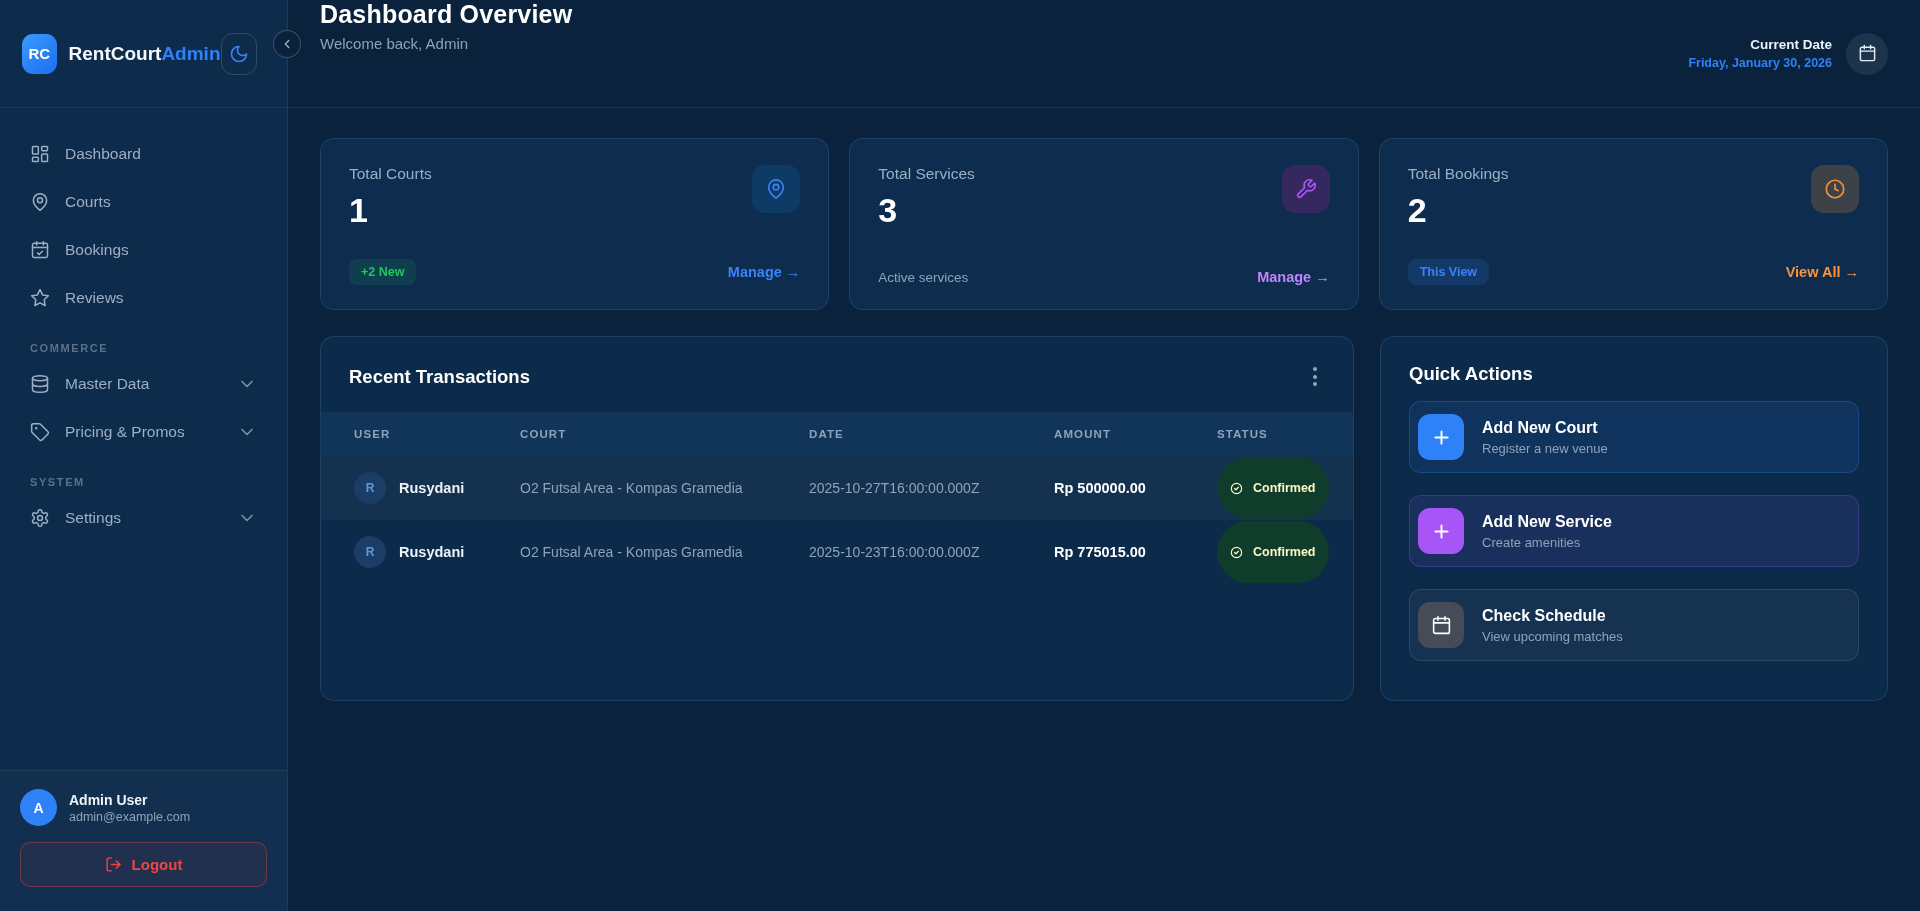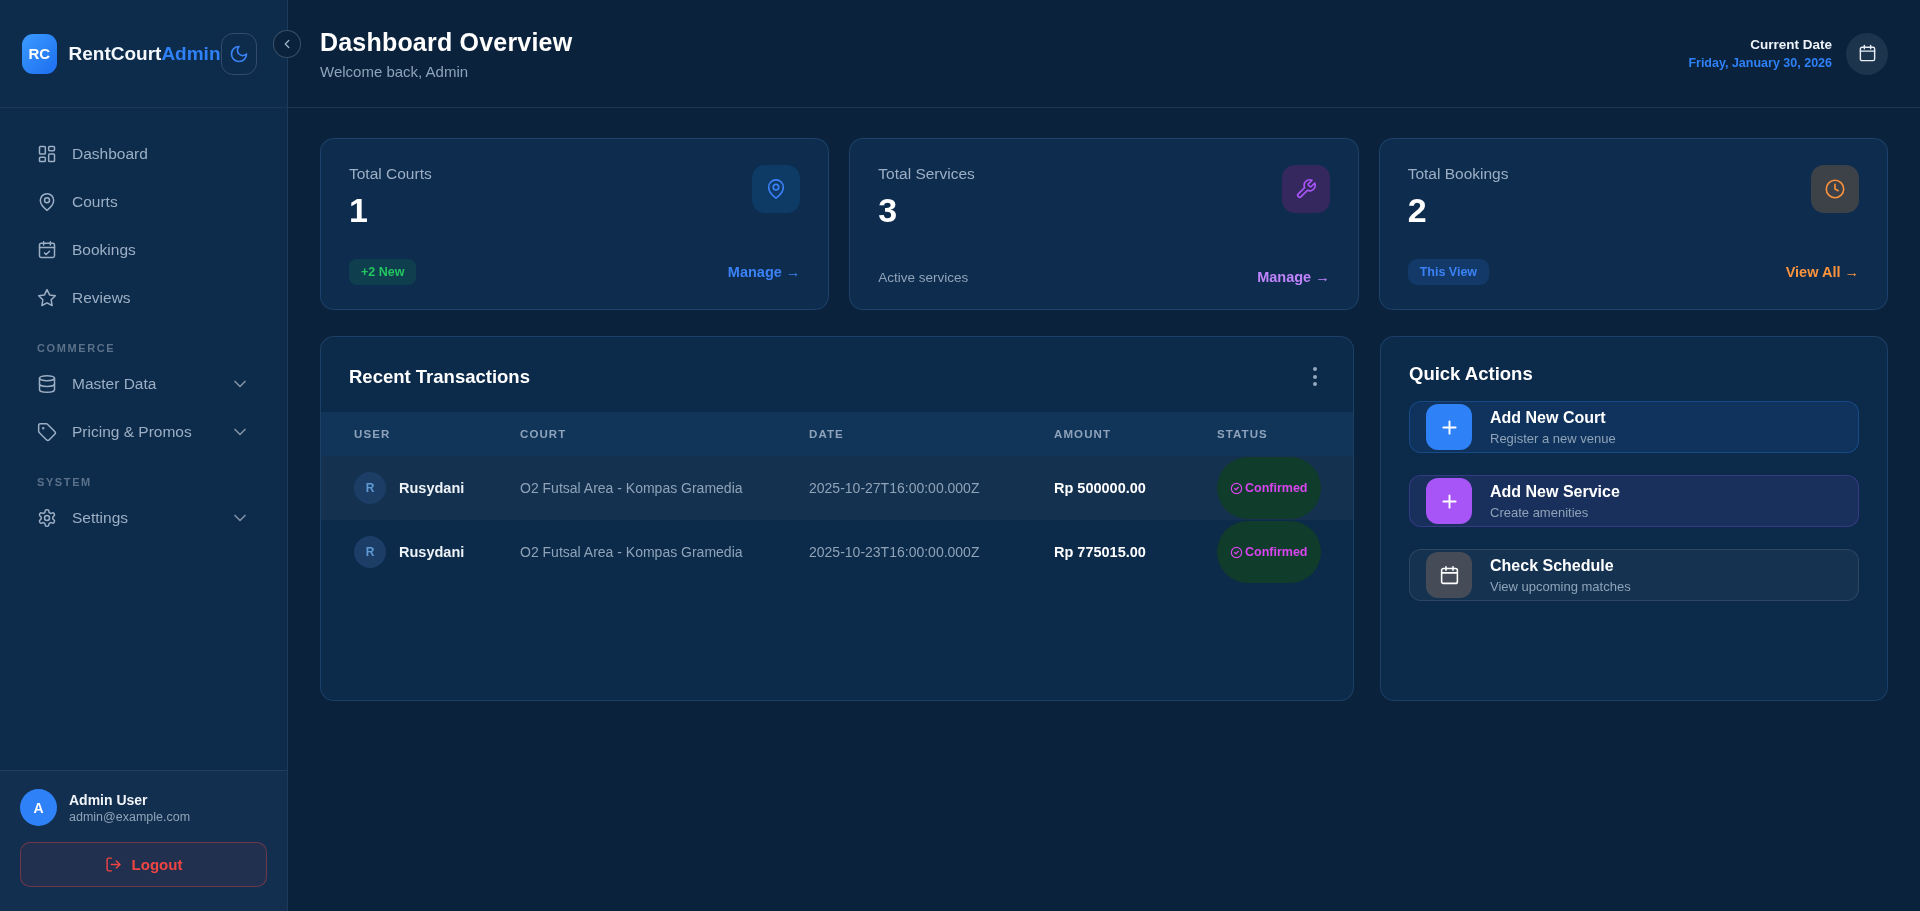--- a/index.html
+++ b/index.html
@@ -41,21 +41,21 @@
     border:1px solid rgba(148,163,184,.28);
     background:transparent; color:#3b82f6;
     display:grid; place-items:center; cursor:pointer;
   }
   .collapse-btn {
     position:absolute; right:-14px; top:30px; z-index:5;
     width:28px; height:28px; border-radius:50%;
     background:#0a223c; border:1px solid rgba(148,163,184,.35);
     color:#9db0c4; display:grid; place-items:center; cursor:pointer;
   }
-  .nav { flex:1; padding:22px 29px 0; overflow:hidden; }
+  .nav { flex:1; padding:22px 22px 0; overflow:hidden; }
   .nav-item {
     display:flex; align-items:center; gap:15px;
     padding:14px 8px; border-radius:9px;
     color:#9cafc4; font-size:15.5px; cursor:pointer;
   }
   .nav-item svg { width:20px; height:20px; flex:none; }
   .nav-item .chev { margin-left:auto; color:#7c90a6; }
   .section-label {
     font-size:11px; font-weight:700; letter-spacing:1.6px;
     color:#5b7189; margin:20px 8px 6px;
@@ -80,21 +80,21 @@
     background:rgba(239,68,68,.07);
     color:#ef4444; font-weight:700; font-size:15px;
     display:flex; align-items:center; justify-content:center; gap:10px;
     cursor:pointer; font-family:inherit;
   }
 
   
   .main { flex:1; display:flex; flex-direction:column; min-width:0; }
   .topbar {
     height:108px; min-height:108px;
-    display:flex; align-items:center; justify-content:space-between;
+    display:flex; justify-content:space-between;
     padding:0 32px;
     border-bottom:1px solid rgba(148,163,184,.16);
   }
   .page-title { font-size:25px; font-weight:800; color:#ffffff; letter-spacing:.2px; }
   .page-subtitle { font-size:15px; color:#8fa3b8; margin-top:6px; }
   .topbar-right { display:flex; align-items:center; gap:14px; }
   .date-block { text-align:right; }
   .date-label { font-size:13.5px; font-weight:700; color:#eef3f9; }
   .date-value { font-size:12.5px; font-weight:700; color:#2f81f7; margin-top:4px; }
   .calendar-btn {
@@ -166,32 +166,32 @@
   .cell-user { display:flex; align-items:center; gap:13px; }
   .row-avatar {
     width:32px; height:32px; border-radius:50%;
     background:#1c3e66; color:#5e9ad6; font-size:12px; font-weight:700;
     display:grid; place-items:center; flex:none;
   }
   .cell-name { font-size:14.5px; font-weight:600; color:#eef3f8; }
   .cell-dim  { font-size:14px; color:#8fa3b8; }
   .cell-amount { font-size:14.5px; font-weight:700; color:#ffffff; }
   .status-pill {
-    display:inline-flex; align-items:center; gap:2px;
-    background:#103c2b; color:#d946ef;
+    display:inline-flex; align-items:center; gap:10px;
+    background:#103c2b; color:#fef9c3;
     font-size:12.5px; font-weight:700;
     padding:24px 13px; border-radius:999px;
   }
   .status-pill svg { width:13px; height:13px; }
 
   
   .qa-body { padding:0 28px; }
   .qa-card {
     display:flex; align-items:center; gap:18px;
-    height:52px; padding:0 16px;
+    height:72px; padding:0 8px;
     border-radius:12px; margin-bottom:22px; cursor:pointer;
   }
   .qa-blue   { background:rgba(47,129,247,.11); border:1px solid rgba(47,129,247,.28); }
   .qa-purple { background:rgba(139,92,246,.11); border:1px solid rgba(139,92,246,.26); }
   .qa-gray   { background:rgba(148,163,184,.07); border:1px solid rgba(148,163,184,.18); }
   .qa-icon {
     width:46px; height:46px; border-radius:12px;
     display:grid; place-items:center; color:#fff; flex:none;
   }
   .qa-icon svg { width:21px; height:21px; }

